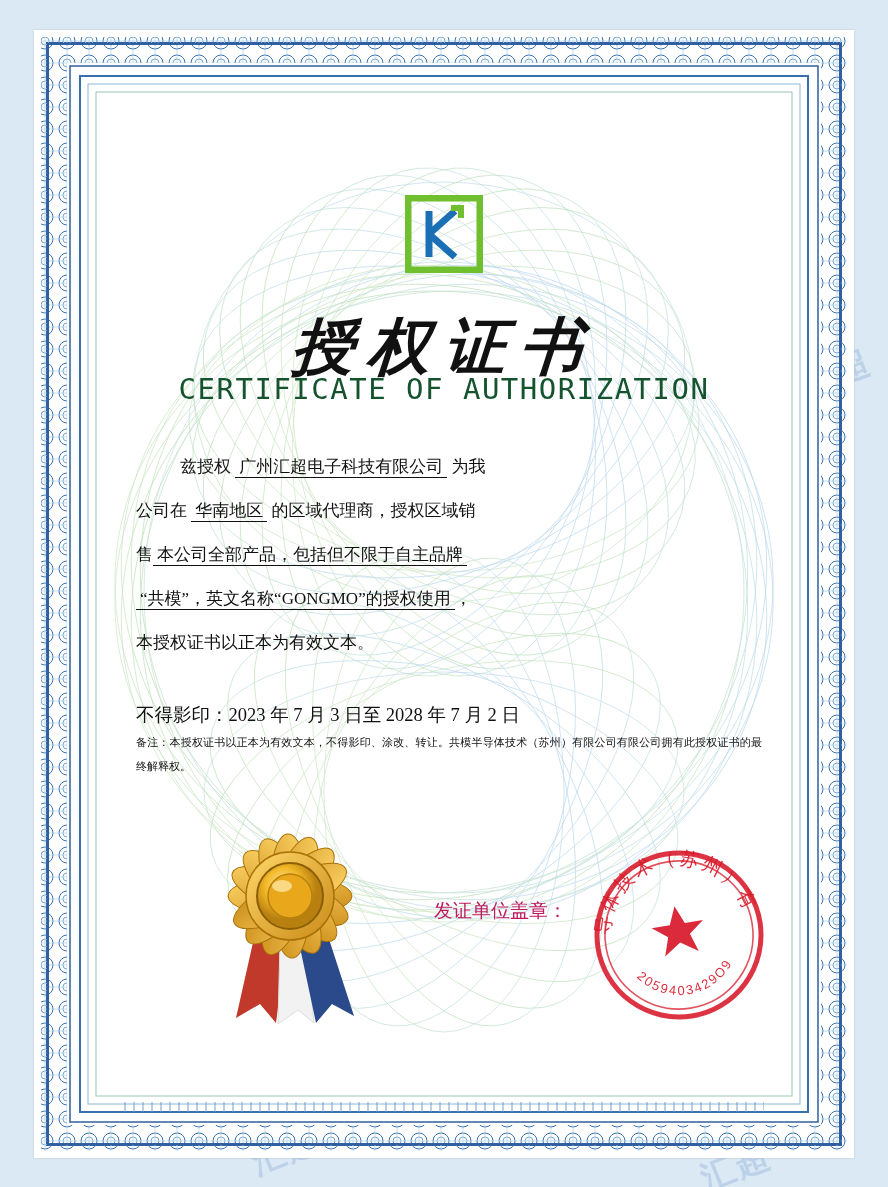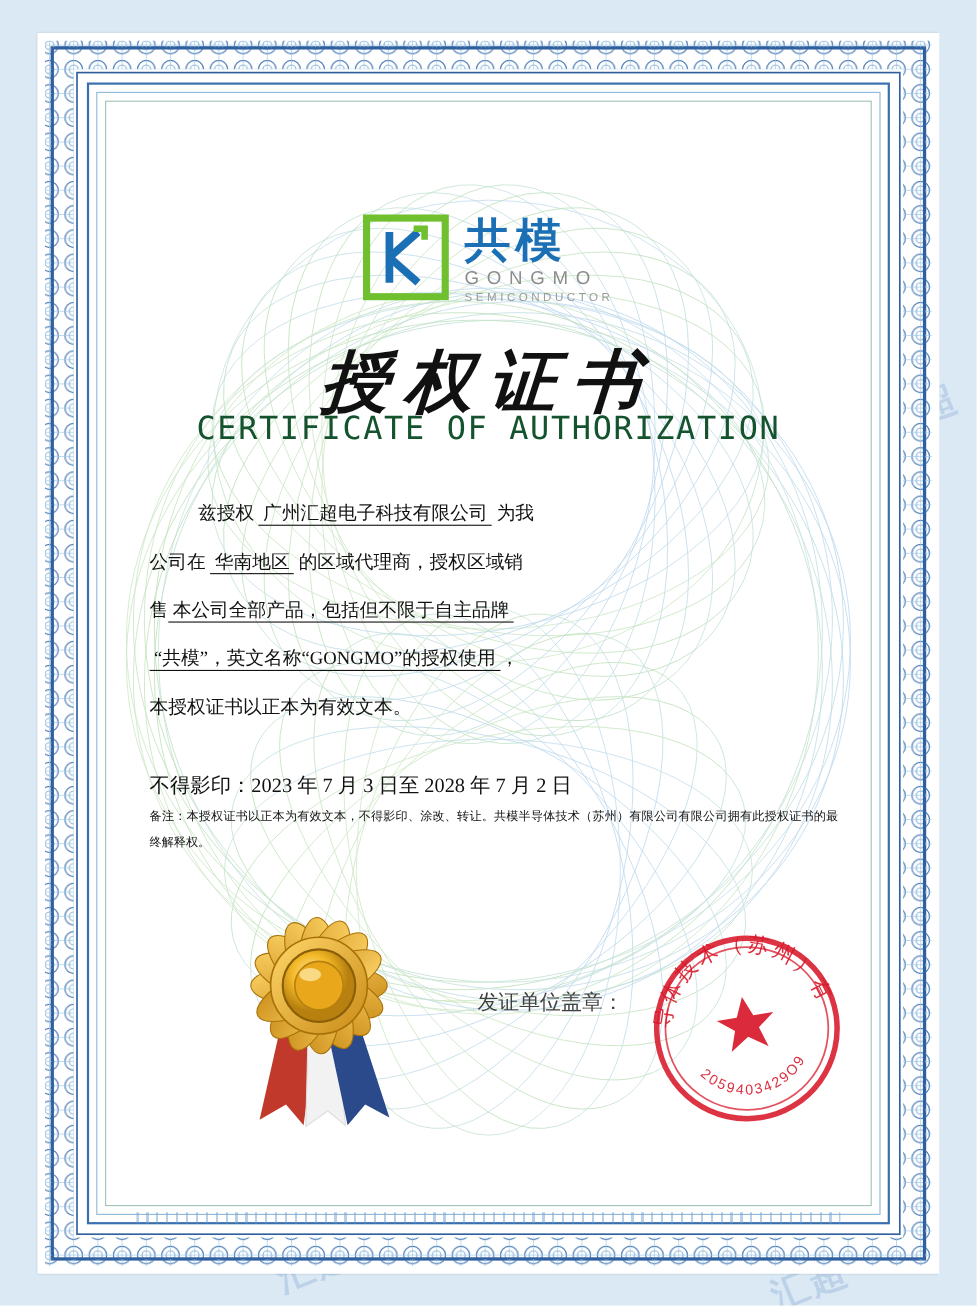--- a/index.html
+++ b/index.html
@@ -199,21 +199,21 @@
     text-align: justify;
   }
 
   
   .sign-area {
     position: absolute;
     left: 330px; top: 790px;
     font-family: Liberation Mono, monospace;
     font-size: 19px;
     line-height: 44px;
-    color: #404040;
+    color: #be185d;
   }
 
   
   .medal {
     position: absolute;
     left: 90px;
     top: 718px;
     width: 190px;
     height: 210px;
   }
@@ -347,25 +347,20 @@
 
       <div class="logo-row">
         <div class="logo-mark">
           <svg viewBox="0 0 78 78" width="78" height="78">
             <rect x="3" y="3" width="72" height="72" fill="none" stroke="#6fbf2f" stroke-width="7"></rect>
             <path d="M24 16 L24 62" stroke="#1b6fb4" stroke-width="7" fill="none"></path>
             <path d="M24 39 L50 16" stroke="#1b6fb4" stroke-width="7" fill="none"></path>
             <path d="M24 39 L50 62" stroke="#1b6fb4" stroke-width="7" fill="none"></path>
             <path d="M46 13 L56 13 L56 23" stroke="#6fbf2f" stroke-width="6" fill="none"></path>
           </svg>
-        </div>
-        <div class="logo-text">
-          <div class="logo-cn">共模</div>
-          <div class="logo-en1">GONGMO</div>
-          <div class="logo-en2">SEMICONDUCTOR</div>
         </div>
       </div>
 
       <div class="title-cn">授权证书</div>
       <div class="title-en">CERTIFICATE OF AUTHORIZATION</div>
 
       <div class="body-block">
         <p>
           <span class="indent"></span><span>兹授权</span>
           <span class="ul">广州汇超电子科技有限公司</span>

